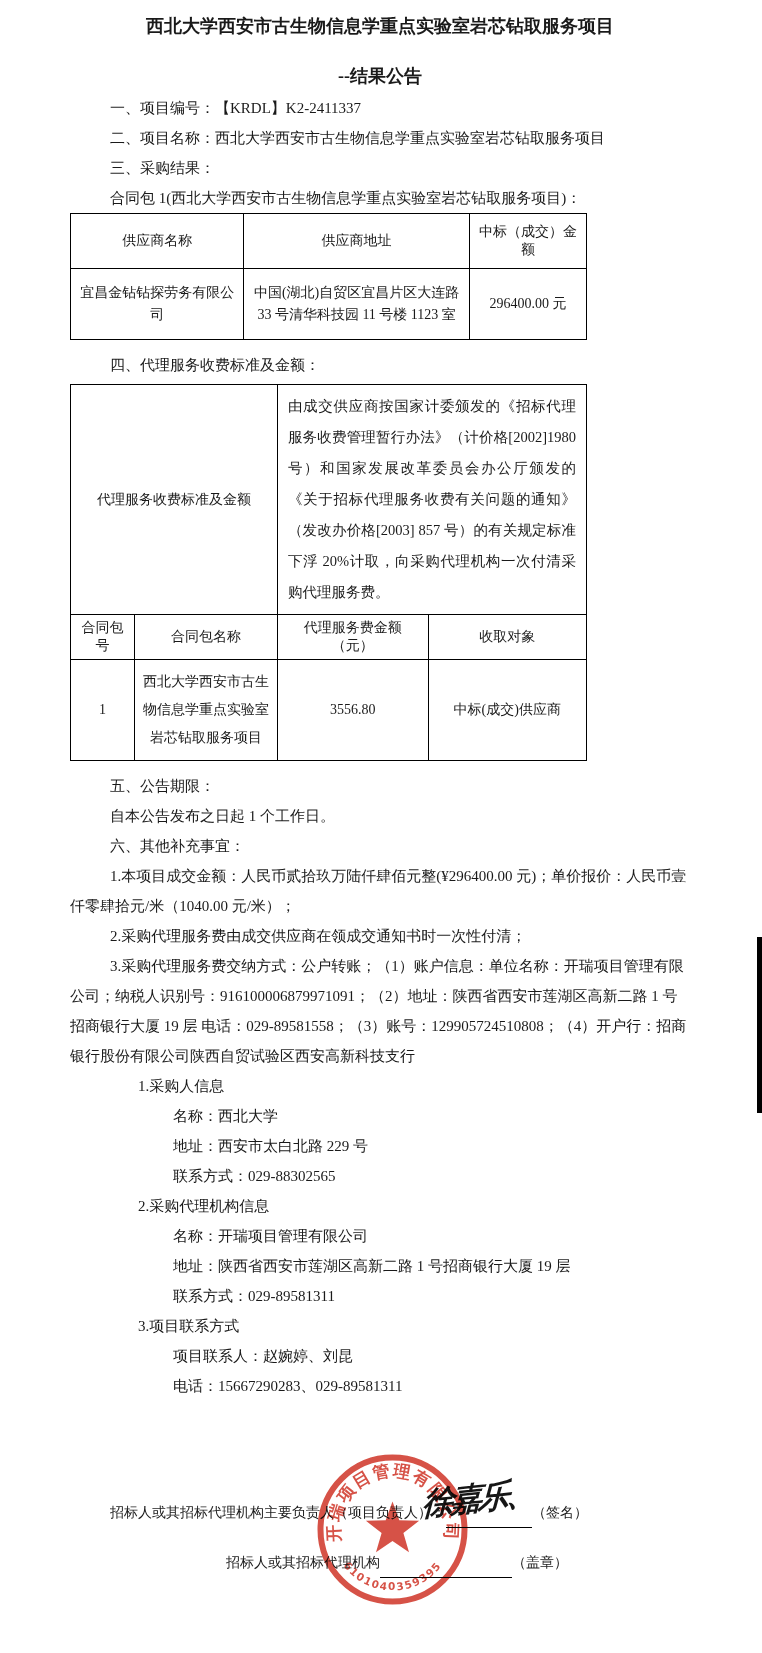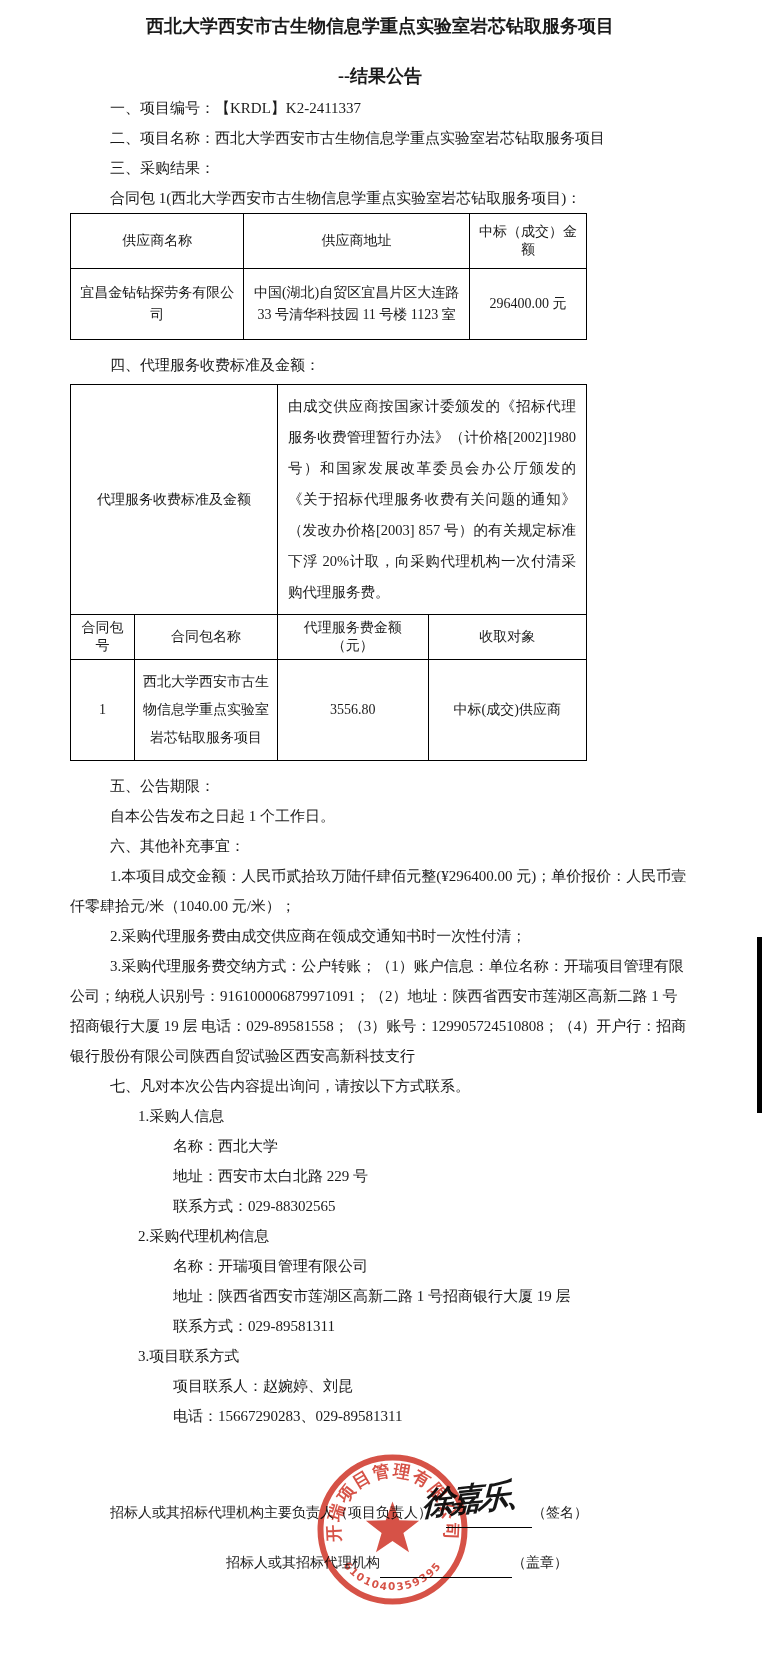--- a/index.html
+++ b/index.html
@@ -106,21 +106,20 @@
     </table>
 
   <div class="ln sec b gap-s">五、公告期限：</div>
   <div class="ln sec">自本公告发布之日起 1 个工作日。</div>
 
   <div class="ln sec b">六、其他补充事宜：</div>
   <div class="ln item">1.本项目成交金额：人民币贰拾玖万陆仟肆佰元整(¥296400.00 元)；单价报价：人民币壹仟零肆拾元/米（1040.00 元/米）；</div>
   <div class="ln item">2.采购代理服务费由成交供应商在领成交通知书时一次性付清；</div>
   <div class="ln item">3.采购代理服务费交纳方式：公户转账；（1）账户信息：单位名称：开瑞项目管理有限公司；纳税人识别号：916100006879971091；（2）地址：陕西省西安市莲湖区高新二路 1 号招商银行大厦 19 层 电话：029-89581558；（3）账号：129905724510808；（4）开户行：招商银行股份有限公司陕西自贸试验区西安高新科技支行</div>
 
-  <div class="ln sec b">七、凡对本次公告内容提出询问，请按以下方式联系。</div>
 
   <div class="ln c-head">1.采购人信息</div>
   <div class="ln c-line">名称：西北大学</div>
   <div class="ln c-line">地址：西安市太白北路 229 号</div>
   <div class="ln c-line">联系方式：029-88302565</div>
 
   <div class="ln c-head">2.采购代理机构信息</div>
   <div class="ln c-line">名称：开瑞项目管理有限公司</div>
   <div class="ln c-line">地址：陕西省西安市莲湖区高新二路 1 号招商银行大厦 19 层</div>
   <div class="ln c-line">联系方式：029-89581311</div>

